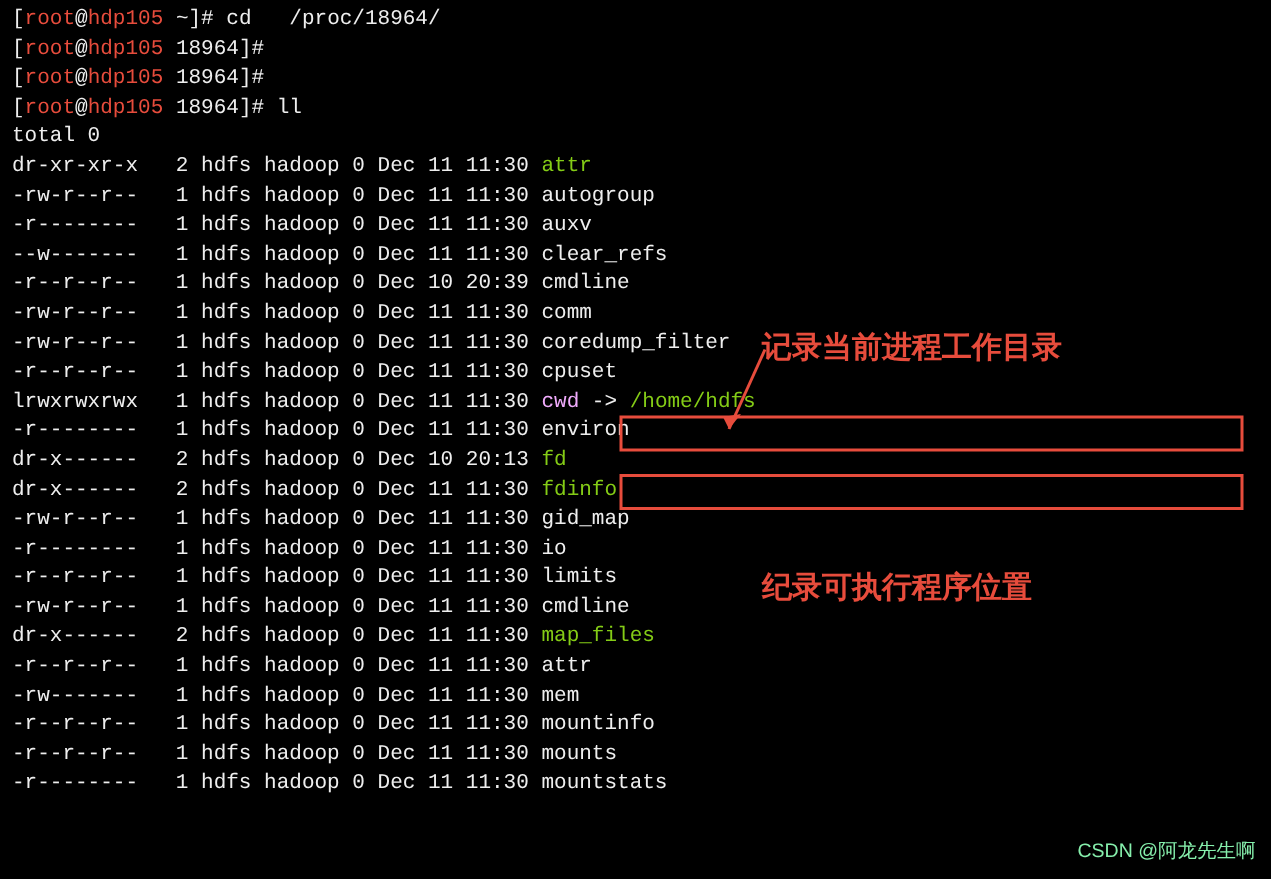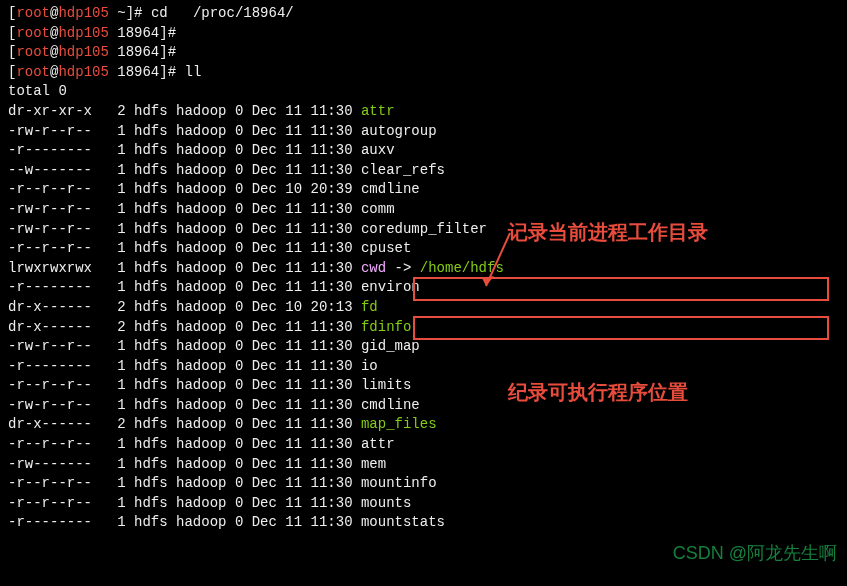--- a/index.html
+++ b/index.html
@@ -32,25 +32,25 @@
     position: absolute;
     border: 2px solid #e74c3c;
     pointer-events: none;
   }
   .arrow {
     position: absolute;
     pointer-events: none;
   }
   .watermark {
     position: absolute;
-    bottom: 20px;
+    bottom: 10px;
     right: 10px;
     font-family: "Microsoft YaHei", sans-serif;
-    font-size: 18px;
-    color: #15803d;
+    font-size: 13px;
+    color: #86efac;
   }
 </style>
 </head>
 <body>
 
 <div class="line">[<span class="red">root</span>@<span class="red">hdp105</span> <span>~</span>]# <span>cd   /proc/18964/</span></div>
 <div class="line">[<span class="red">root</span>@<span class="red">hdp105</span> <span>18964</span>]#</div>
 <div class="line">[<span class="red">root</span>@<span class="red">hdp105</span> <span>18964</span>]#</div>
 <div class="line">[<span class="red">root</span>@<span class="red">hdp105</span> <span>18964</span>]# <span>ll</span></div>
 <div class="line">total 0</div>

